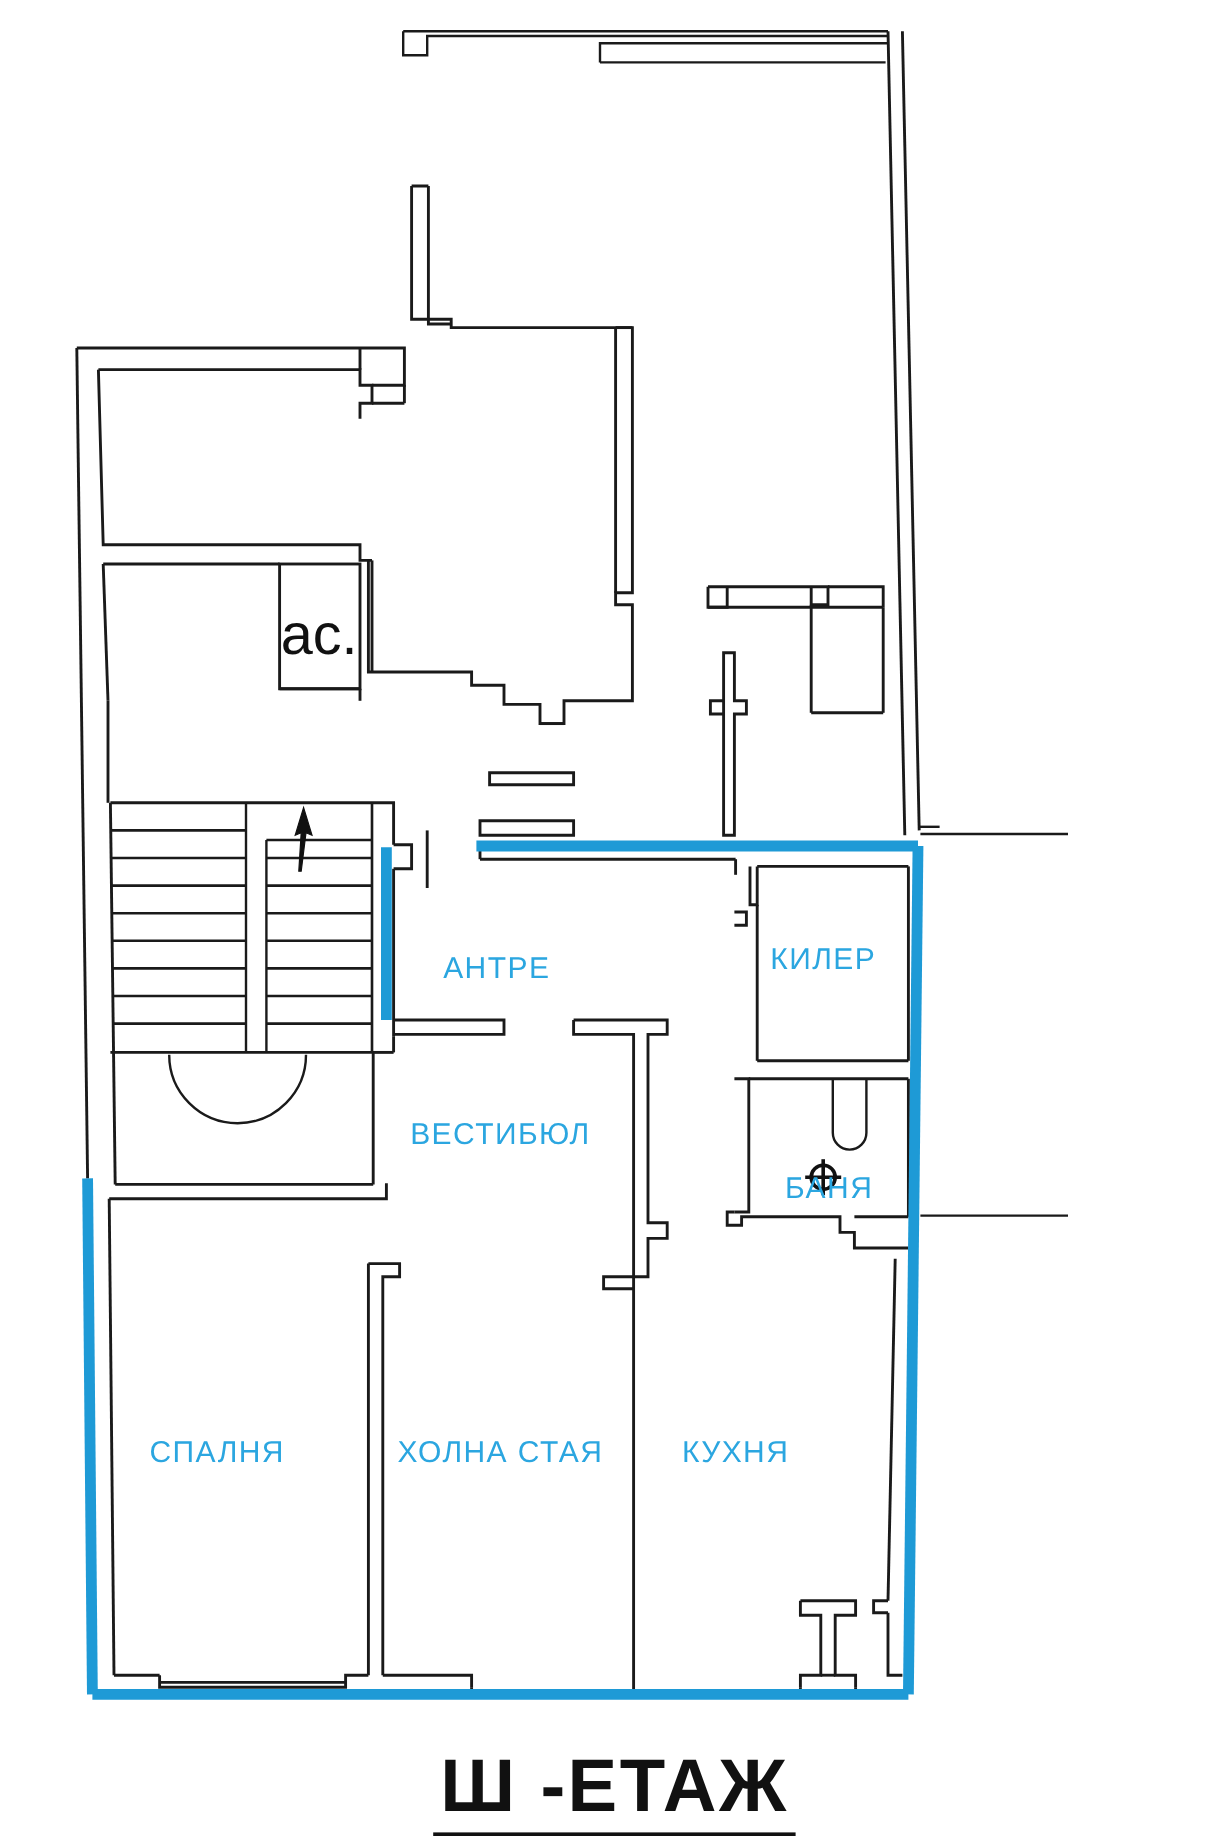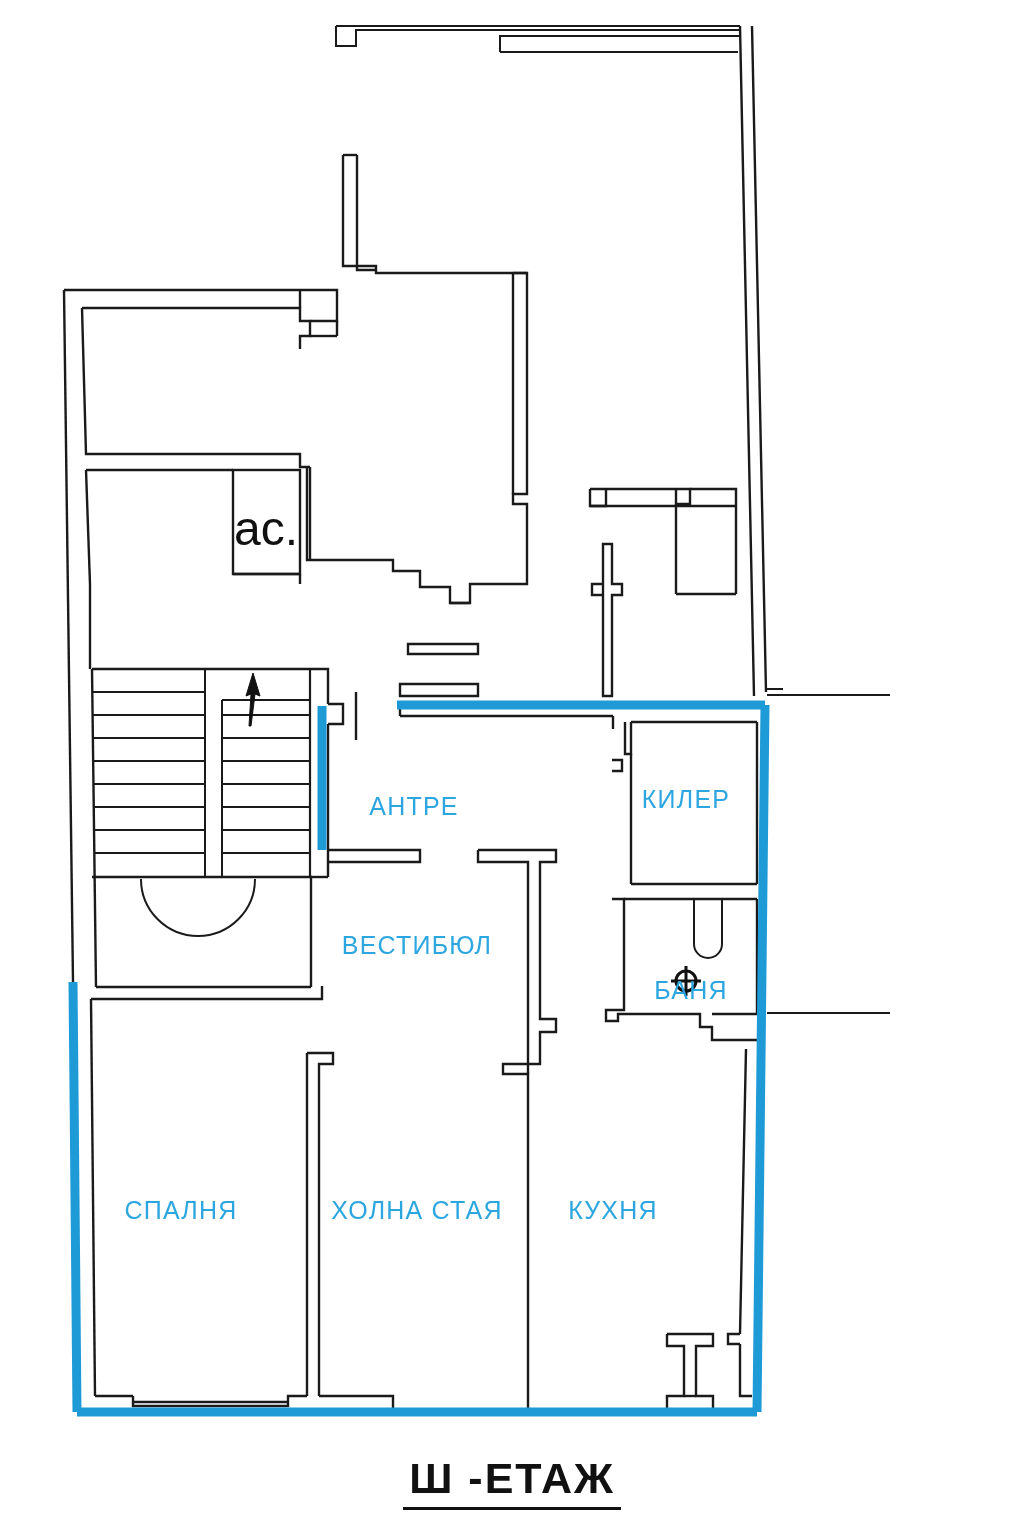--- a/index.html
+++ b/index.html
@@ -85,21 +85,21 @@
   }
   #title-block {
     position: absolute;
     left: 0;
     top: 1432px;
     width: 1024px;
     text-align: center;
   }
   #floor-title {
     font-family: "Liberation Sans", sans-serif;
-    font-size: 43px;
+    font-size: 62px;
     font-weight: 700;
     color: #111111;
     letter-spacing: 2px;
     line-height: 1.05;
     display: inline-block;
     padding: 0 6px 6px 6px;
     border-bottom: 3px solid #111111;
   }
 </style>
 </head>

